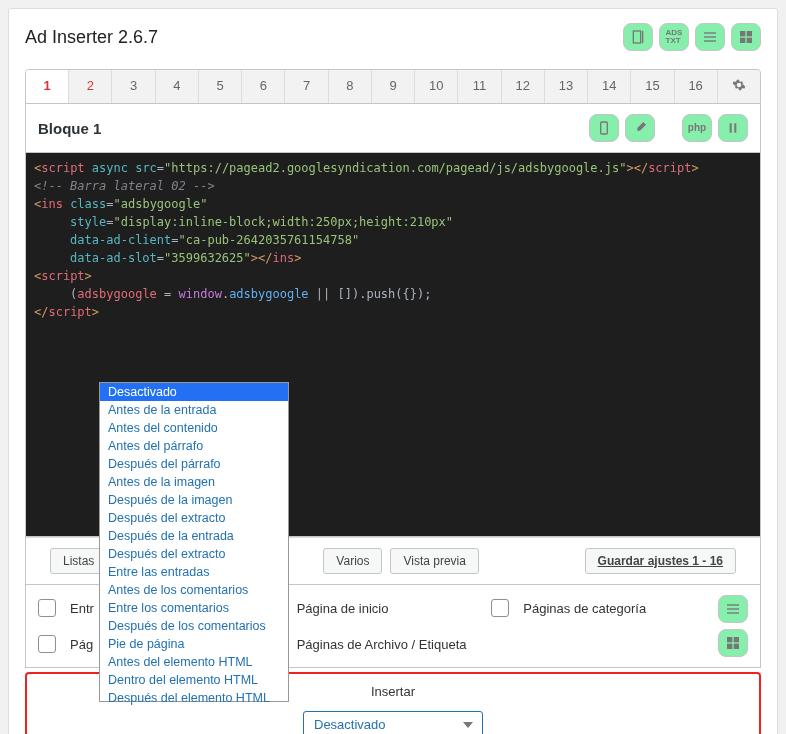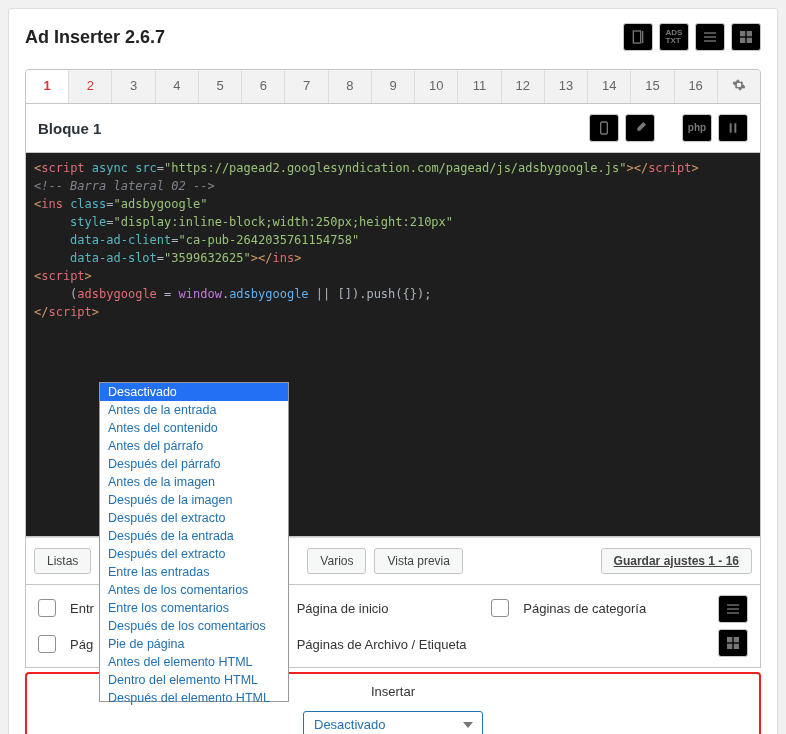--- a/index.html
+++ b/index.html
@@ -1,40 +1,40 @@
 <!DOCTYPE html>
 <html><head>
 <meta charset="utf-8">
 <style>
 * { box-sizing: border-box; margin: 0; padding: 0; }
 body { font-family: -apple-system, BlinkMacSystemFont, "Segoe UI", Arial, sans-serif; background: #f1f1f1; padding: 8px; font-size: 13px; color: #2c3338; }
 .panel { background: #fff; border: 1px solid #ddd; border-radius: 3px; padding: 14px 16px; }
 .header-row { display: flex; align-items: center; justify-content: space-between; margin-bottom: 18px; }
-.title { font-size: 18px; font-weight: 700; color: #222; }
+.title { font-size: 18px; font-weight: 400; color: #222; }
 .hdr-btns { display: flex; gap: 6px; }
-.icon-btn { width: 30px; height: 28px; border: 1px solid #c5c5c5; border-radius: 3px; background: #000000; display: flex; align-items: center; justify-content: center; font-size: 11px; color: #777; cursor: pointer; font-weight: 700; line-height: 1; }
+.icon-btn { width: 30px; height: 28px; border: 1px solid #c5c5c5; border-radius: 8px; background: #86efac; display: flex; align-items: center; justify-content: center; font-size: 11px; color: #777; cursor: pointer; font-weight: 700; line-height: 1; }
 .icon-btn svg { width: 16px; height: 16px; fill: #777; }
 .tabs { display: flex; border: 1px solid #c5c5c5; border-radius: 4px 4px 0 0; overflow: hidden; }
 .tab { flex: 1; text-align: center; padding: 8px 0; border-right: 1px solid #ddd; background: #f2f2f2; color: #666; cursor: pointer; font-size: 13px; }
 .tab:last-child { border-right: none; }
 .tab.active { background: #fff; color: #d63638; font-weight: 600; }
 .tab.red { color: #d63638; }
 .block-hdr { display: flex; align-items: center; justify-content: space-between; border: 1px solid #c5c5c5; border-top: none; border-bottom: none; padding: 10px 12px; }
 .block-title { font-size: 15px; font-weight: 600; }
 .editor { background: #1e1e1e; color: #ddd; font-family: Consolas, Monaco, monospace; font-size: 12px; line-height: 1.5; padding: 6px 8px; white-space: pre; overflow: hidden; border: 1px solid #c5c5c5; height: 385px; }
 .tag { color: #d19a66; }
 .name { color: #e06c75; }
 .attr { color: #56b6c2; }
 .val { color: #98c379; }
 .cmt { color: #7f848e; font-style: italic; }
 .fn { color: #61afef; }
 .pun { color: #abb2bf; }
 .glob { color: #e06c75; }
 .kw { color: #c678dd; }
-.below-row { display: flex; align-items: center; gap: 8px; border: 1px solid #c5c5c5; border-top: 1px solid #ddd; padding: 10px 8px; }
+.below-row { display: flex; align-items: center; gap: 8px; border: 1px solid #c5c5c5; border-top: 1px solid #ddd; padding: 10px 24px; }
 .obtn { border: 1px solid #c5c5c5; background: #f6f7f7; border-radius: 3px; padding: 5px 12px; font-size: 12px; color: #444; cursor: pointer; }
 .obtn.primary { font-weight: 600; text-decoration: underline; }
 .checks { border: 1px solid #c5c5c5; border-top: none; padding: 10px 12px; display: grid; grid-template-columns: 1fr 1fr 1fr auto; row-gap: 10px; align-items: center; }
 .check-item { display: flex; align-items: center; gap: 14px; font-size: 13px; color: #333; }
 .cb, .cb-checked { width:18px; height:18px; border:1px solid #8c8f94; border-radius:3px; background:#fff; display:inline-flex; align-items:center; justify-content:center; }
 .cb-checked::after { content:"✓"; color:#2271b1; font-size:14px; font-weight:700; }
 .side-icons { display:flex; flex-direction:column; gap:6px; }
 .red-frame { border:2px solid #e22; border-radius:4px; padding:10px 12px; margin-top:4px; display:flex; align-items:center; gap:12px; justify-content:space-between;flex-direction:column; }
 .select-wrap { position:relative; }
 .select { border:1px solid #2271b1; border-radius:3px; background:#fff; color:#2271b1; padding:5px 28px 5px 10px; font-size:13px; min-width:180px; display:inline-flex; align-items:center; cursor:pointer; }

